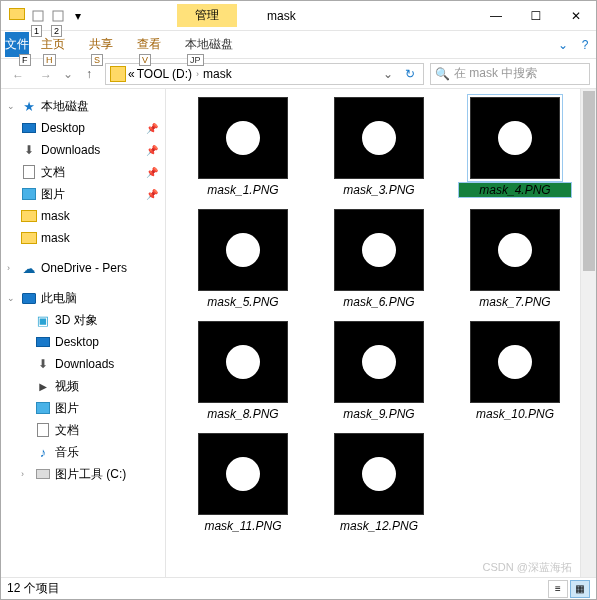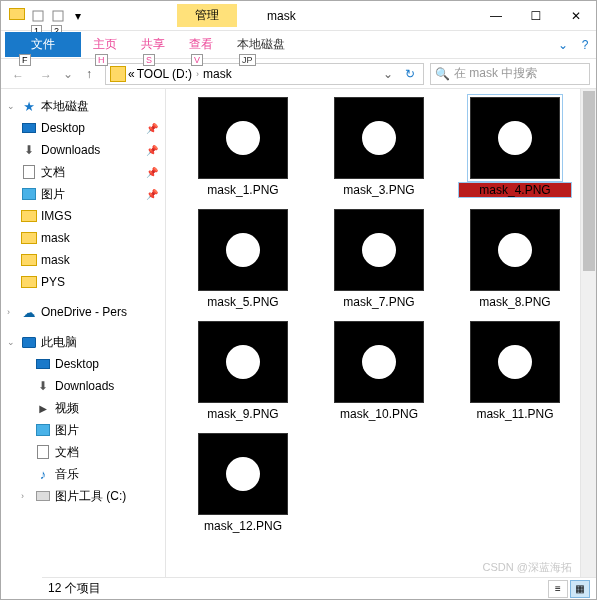--- a/index.html
+++ b/index.html
@@ -11,23 +11,23 @@
     .qat { display: flex; gap: 2px; align-items: center; }
     .qat-item { width: 18px; height: 22px; display: flex; align-items: center; justify-content: center; position: relative; }
     .qat-num { position: absolute; top: 20px; left: 2px; font-size: 9px; border: 1px solid #999; background: #fff; padding: 0 2px; line-height: 10px; }
     .tab-pic { margin-left: 90px; background: #ffe17a; padding: 3px 18px; }
     .tab-title { margin-left: 30px; }
     .win-controls { margin-left: auto; display: flex; align-items: center; }
     .win-btn { width: 40px; height: 28px; display: flex; align-items: center; justify-content: center; }
 
     
     .ribbon { height: 28px; background: #fff; display: flex; align-items: center; border-bottom: 1px solid #e5e5e5; padding-left: 4px; }
-    .file-btn { background: #1979ca; color: #fff; padding: 4px 26px; position: relative; }
+    .file-btn { background: #1979ca; color: #fff; padding: 4px 0; position: relative; }
     .file-key { position: absolute; top: 22px; left: 14px; font-size: 9px; border: 1px solid #999; background: #fff; color: #000; padding: 0 2px; line-height: 10px; }
-    .rtab { padding: 4px 12px; color: #ec4899; position: relative; }
+    .rtab { padding: 4px 12px; color: #a16207; position: relative; }
     .rtab-key { position: absolute; top: 22px; left: 14px; font-size: 9px; border: 1px solid #999; background: #fff; padding: 0 2px; line-height: 10px; }
     .rtab-img { color: #333; }
     .rb-spacer { flex: 1; }
     .rb-icon { width: 22px; text-align: center; color: #1979ca; }
 
     
     .addrbar { height: 30px; display: flex; align-items: center; padding: 0 6px; gap: 6px; border-bottom: 1px solid #e5e5e5; }
     .nav-back, .nav-fwd { width: 22px; height: 22px; display: flex; align-items: center; justify-content: center; color: #999; }
     .nav-up { width: 20px; color: #555; display:flex; align-items:center; justify-content:center; }
     .addr { flex: 1; border: 1px solid #ccc; height: 22px; display: flex; align-items: center; padding: 0 4px; gap: 2px; }
@@ -55,32 +55,32 @@
     .pc-ico { width:14px; height:11px; background:#1979ca; border:1px solid #0a5a9e; border-radius:1px; }
     .obj3d-ico::before { content:"▣"; color:#2aa3d4; font-size:13px; }
     .vid-ico::before { content:"▶"; color:#444; font-size:10px; }
     .music-ico::before { content:"♪"; color:#1979ca; font-size:13px; }
     .disk-ico { width:14px; height:10px; background:#ddd; border:1px solid #999; }
     .side-sep { height: 8px; }
     .indent1 { padding-left: 20px; }
 
     .content { flex: 1; overflow: auto; padding: 8px 0 0 12px; position: relative; }
     .grid { display: grid; grid-template-columns: repeat(3, 130px); gap: 12px 6px; }
-    .thumb-box { display: flex; flex-direction: column; align-items: center; }
+    .thumb-box { display: flex; flex-direction: column; align-items: center; font-style: italic; }
     .thumb { width: 90px; height: 82px; background: #000; display: flex; align-items: center; justify-content: center; border: 1px solid #333; }
     .thumb.sel { outline: 1px solid #99c9ef; outline-offset: 2px; }
     .circle { width: 34px; height: 34px; border-radius: 50%; background: #fff; }
     .fname { margin-top: 4px; text-align: center; }
-    .fname.sel { outline: 1px solid #99c9ef; background:#b91c1c; padding:0 20px;}
+    .fname.sel { outline: 1px solid #99c9ef; background:#15803d; padding:0 20px;}
 
     .scrollbar { position: absolute; right: 0; top: 0; width: 16px; height: 100%; background: #f0f0f0; border-left: 1px solid #e5e5e5; }
     .sb-thumb { position: absolute; left: 2px; width: 12px; top: 2px; height: 180px; background: #c2c2c2; }
 
     
-    .statusbar { height: 22px; border-top: 1px solid #e5e5e5; display: flex; align-items: center; padding: 0 6px; margin-left: 41px; }
+    .statusbar { height: 22px; border-top: 1px solid #e5e5e5; display: flex; align-items: center; padding: 0 6px; }
     .sb-views { margin-left: auto; display: flex; gap: 2px; }
     .sb-view { width: 20px; height: 18px; border: 1px solid #ccc; display:flex; align-items:center; justify-content:center; font-size:10px; }
     .sb-view.active { background: #cde6f7; border-color: #7fb6e0; }
 
     .watermark { position: absolute; right: 24px; bottom: 24px; color: #c8c8c8; font-size: 11px; pointer-events:none; }
   </style>
 </head>
 <body>
 
 <div class="titlebar">
@@ -187,56 +187,49 @@
         <span class="ico">
           <span class="pic-ico"></span>
         </span>
         <span>图片</span>
         <span class="pin">📌</span>
       </div>
     <div class="side-item indent1">
         <span class="ico">
           <span class="folder-ico"></span>
         </span>
-        <span>IMGS</span>
+        <span>mask</span>
       </div>
     <div class="side-item indent1">
         <span class="ico">
           <span class="folder-ico"></span>
         </span>
         <span>mask</span>
-      </div>
-    <div class="side-item indent1">
-        <span class="ico">
-          <span class="folder-ico"></span>
-        </span>
-        <span>mask</span>
-      </div>
-    <div class="side-item indent1">
-        <span class="ico">
-          <span class="folder-ico"></span>
-        </span>
-        <span>PYS</span>
       </div>
     <div class="side-sep"></div>
     <div class="side-item">
         <span class="chev">›</span>
         <span class="ico cloud-ico"></span>
         <span>OneDrive - Pers</span>
       </div>
     <div class="side-sep"></div>
     <div class="side-item">
         <span class="chev">⌄</span>
         <span class="ico">
           <span class="pc-ico"></span>
         </span>
         <span>此电脑</span>
       </div>
     <div class="side-item indent1">
         <span class="chev"></span>
+        <span class="ico obj3d-ico"></span>
+        <span>3D 对象</span>
+      </div>
+    <div class="side-item indent1">
+        <span class="chev"></span>
         <span class="ico">
           <span class="desktop-ico"></span>
         </span>
         <span>Desktop</span>
       </div>
     <div class="side-item indent1">
         <span class="chev"></span>
         <span class="ico dl-ico"></span>
         <span>Downloads</span>
       </div>
@@ -291,20 +284,26 @@
           <div class="thumb sel">
             <div class="circle"></div>
           </div>
           <div class="fname sel">mask_4.PNG</div>
         </div>
         <div class="thumb-box">
           <div class="thumb">
             <div class="circle"></div>
           </div>
           <div class="fname">mask_5.PNG</div>
+        </div>
+        <div class="thumb-box">
+          <div class="thumb">
+            <div class="circle"></div>
+          </div>
+          <div class="fname">mask_6.PNG</div>
         </div>
         <div class="thumb-box">
           <div class="thumb">
             <div class="circle"></div>
           </div>
           <div class="fname">mask_7.PNG</div>
         </div>
         <div class="thumb-box">
           <div class="thumb">
             <div class="circle"></div>

